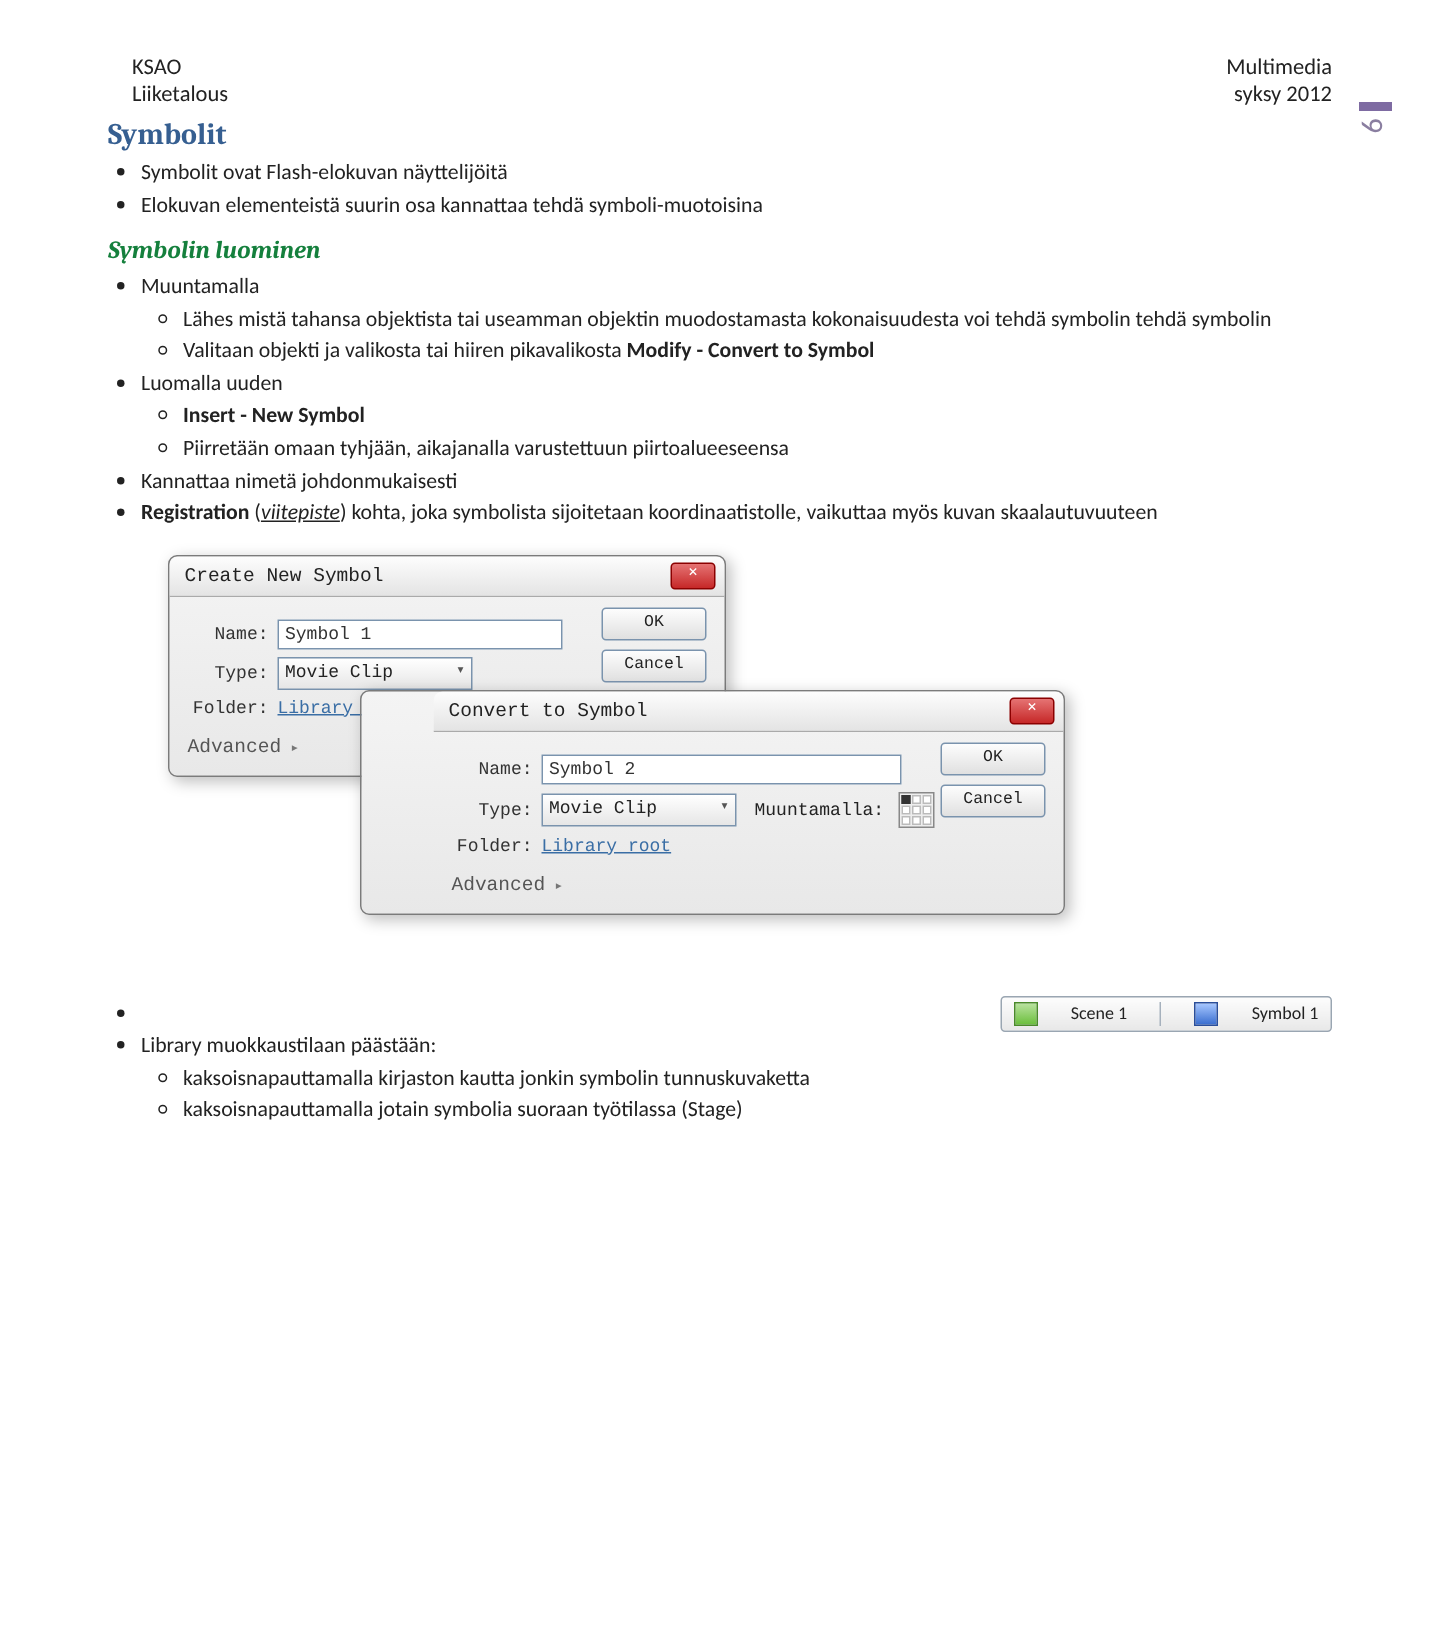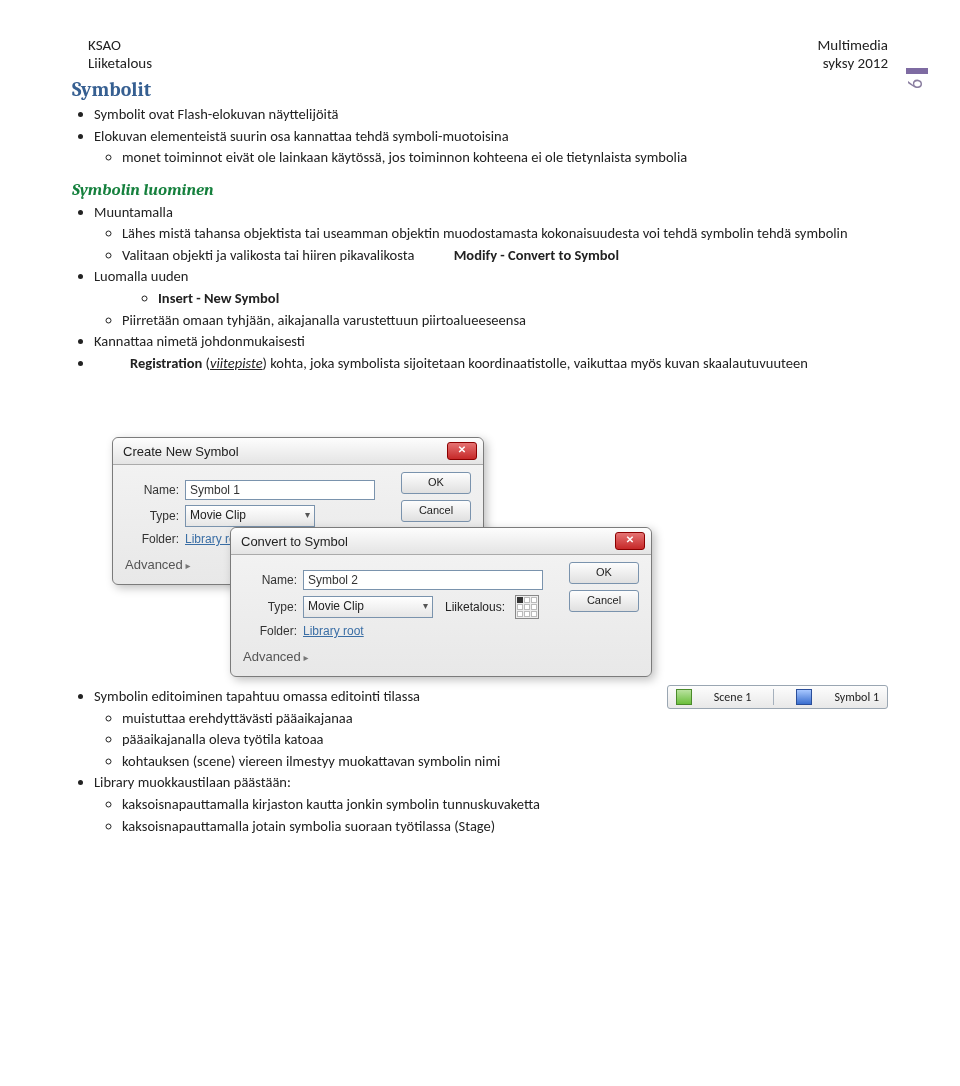--- a/index.html
+++ b/index.html
@@ -52,42 +52,41 @@
   }
   ul {
     margin: 0 0 0 22px;
     padding: 0;
   }
   li {
     margin: 2px 0;
     line-height: 1.35;
   }
   ul ul { margin-left: 28px; }
-  .b { font-weight: 700; margin-left: 36px; }
+  .b { font-weight: 700; }
   .i { font-style: italic; text-decoration: underline; }
 
   
   .dialogs {
     position: relative;
     width: 540px;
     height: 270px;
     margin: 18px 0 26px 40px;
   }
   .dlg {
     position: absolute;
     background: linear-gradient(#f4f4f4, #e8e8e8);
     border: 1px solid #7b7b7b;
     border-radius: 6px;
     box-shadow: 3px 3px 10px rgba(0,0,0,.25);
-    font-family: Liberation Sans, sans-serif;
+    font-family: Liberation Mono, monospace;
     font-size: 12px;
-    margin-top: 46px;
   }
   .dlg1 { left: 0; top: 0; width: 370px; }
-  .dlg2 { left: 118px; top: 90px; width: 420px; }
+  .dlg2 { left: 128px; top: 90px; width: 420px; padding-left: 48px; }
   .dlg-title {
     display: flex;
     justify-content: space-between;
     align-items: center;
     padding: 4px 6px 4px 10px;
     background: linear-gradient(#fdfdfd, #e4e4e4);
     border-radius: 6px 6px 0 0;
     border-bottom: 1px solid #aaa;
     font-size: 13px;
   }
@@ -208,23 +207,20 @@
 </div>
 
 <div class="pagenum-deco"></div>
 <div class="pagenum">6</div>
 
 <h2 class="section">Symbolit</h2>
 
 <ul>
   <li>Symbolit ovat Flash-elokuvan näyttelijöitä</li>
   <li>Elokuvan elementeistä suurin osa kannattaa tehdä symboli-muotoisina</li>
-  <ul>
-    <li>monet toiminnot eivät ole lainkaan käytössä, jos toiminnon kohteena ei ole tietynlaista symbolia</li>
-  </ul>
 </ul>
 
 <div class="sub">Symbolin luominen</div>
 
 <ul>
   <li>Muuntamalla</li>
   <ul>
     <li>Lähes mistä tahansa objektista tai useamman  objektin muodostamasta kokonaisuudesta voi tehdä symbolin tehdä symbolin</li>
     <li>
       <span>Valitaan objekti ja valikosta tai hiiren pikavalikosta </span><span class="b">Modify - Convert to Symbol</span>
@@ -279,21 +275,21 @@
         <div class="dlg-btn">OK</div>
         <div class="dlg-btn">Cancel</div>
       </div>
       <div class="dlg-row">
         <span class="dlg-label">Name:</span>
         <span class="dlg-input" style="max-width:230px">Symbol 2</span>
       </div>
       <div class="dlg-row">
         <span class="dlg-label">Type:</span>
         <span class="dlg-select">Movie Clip</span>
-        <span style="margin-left:6px">Liiketalous:</span>
+        <span style="margin-left:6px">Muuntamalla:</span>
         <span class="reg-grid">
           <span class="sel"></span>
             <span></span>
             <span></span>
           <span></span>
             <span></span>
             <span></span>
           <span></span>
             <span></span>
             <span></span>
@@ -304,34 +300,28 @@
         <span class="dlg-link">Library root</span>
       </div>
       <span class="dlg-adv">Advanced</span>
     </div>
   </div>
 
 </div>
 
 <ul style="clear:both">
   <li>
-    <span>Symbolin editoiminen tapahtuu omassa editointi tilassa</span>
     <span class="crumb">
       <span class="ico ico-scene"></span>
       <span>Scene 1</span>
       <span class="crumb-sep"></span>
       <span class="ico ico-sym"></span>
       <span>Symbol 1</span>
     </span>
   </li>
-  <ul>
-    <li>muistuttaa erehdyttävästi pääaikajanaa</li>
-    <li>pääaikajanalla oleva työtila katoaa</li>
-    <li>kohtauksen (scene) viereen ilmestyy muokattavan symbolin nimi</li>
-  </ul>
   <li>Library muokkaustilaan päästään:</li>
   <ul>
     <li>kaksoisnapauttamalla kirjaston kautta jonkin symbolin tunnuskuvaketta</li>
     <li>
       <span>kaksoisnapauttamalla jotain symbolia suoraan työtilassa (Stage)</span>
     </li>
   </ul>
 </ul>
 
 </body></html>

